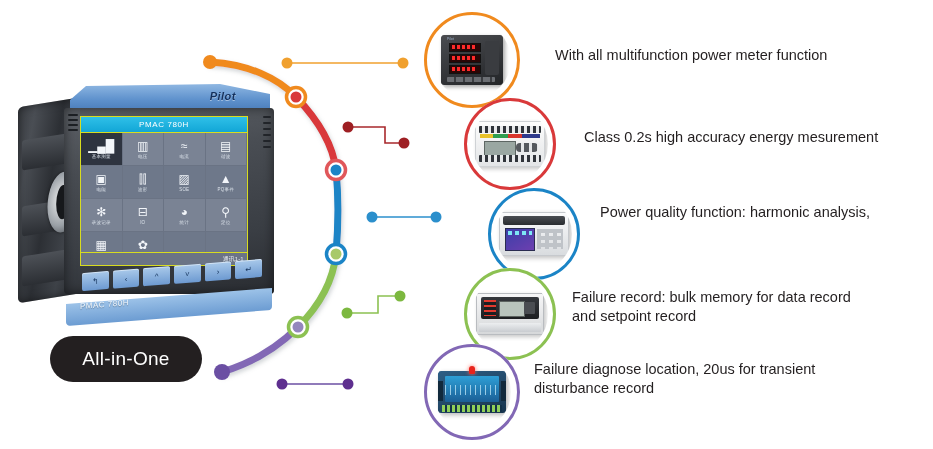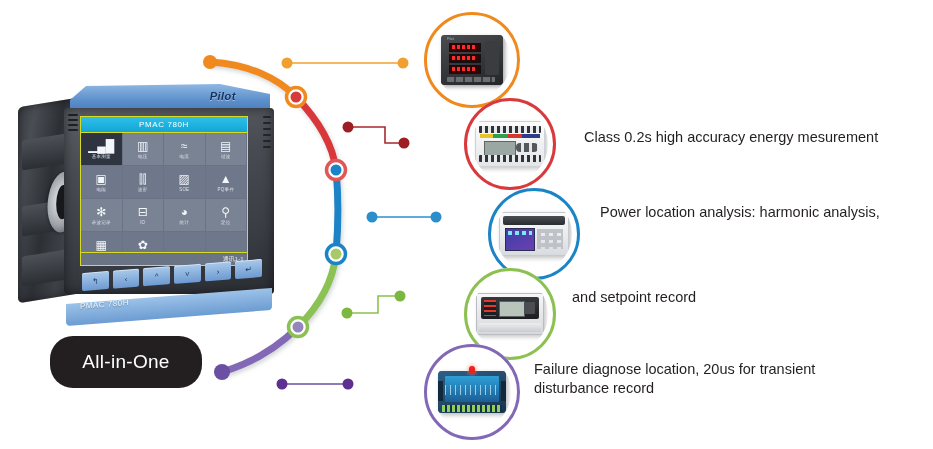--- a/index.html
+++ b/index.html
@@ -113,21 +113,21 @@
     transform:skewY(-4.5deg);border-radius:0 0 4px 4px;
   }
   .base-label{
     position:absolute;left:16px;top:216px;
     color:#f2f7fc;font-size:8px;letter-spacing:.5px;
     transform:skewY(-4.5deg);text-shadow:0 1px 1px rgba(0,0,0,.3);
   }
 
   
   .pill{
-    position:absolute;left:50px;top:336px;width:152px;height:52px;
+    position:absolute;left:50px;top:336px;width:152px;height:46px;
     background:#231f20;border-radius:23px;
     display:flex;align-items:center;justify-content:center;
     color:#ffffff;font-size:19px;letter-spacing:.3px;
   }
 
   
   .thumb{position:absolute;border-radius:50%;background:#fff;}
   .thumb .ring{
     position:absolute;left:0;top:0;width:100%;height:100%;
     border-radius:50%;box-sizing:border-box;
@@ -453,28 +453,30 @@
       <div class="trec">
         <div class="lamp"></div>
         <div class="sd sl"></div>
           <div class="sd sr"></div>
         <div class="wave"></div>
           <div class="pins"></div>
       </div>
     </div>
   </div>
 
+  <div class="feat" style="left:555px;top:46px;width:360px;">With all multifunction power meter function</div>
 
   <div class="feat" style="left:584px;top:128px;width:350px;">Class 0.2s high accuracy energy mesurement</div>
 
   <div class="feat" style="left:600px;top:203px;width:320px;">
-    <div>Power location analysis: harmonic analysis,</div>
+    <div>Power quality function: harmonic analysis,</div>
   </div>
 
   <div class="feat" style="left:572px;top:288px;width:340px;">
+    <div>Failure record: bulk memory for data record</div>
     <div>and setpoint record</div>
   </div>
 
   <div class="feat" style="left:534px;top:360px;width:360px;">
     <div>Failure diagnose location, 20us for transient</div>
     <div>disturbance record</div>
   </div>
 
 </div>
 

